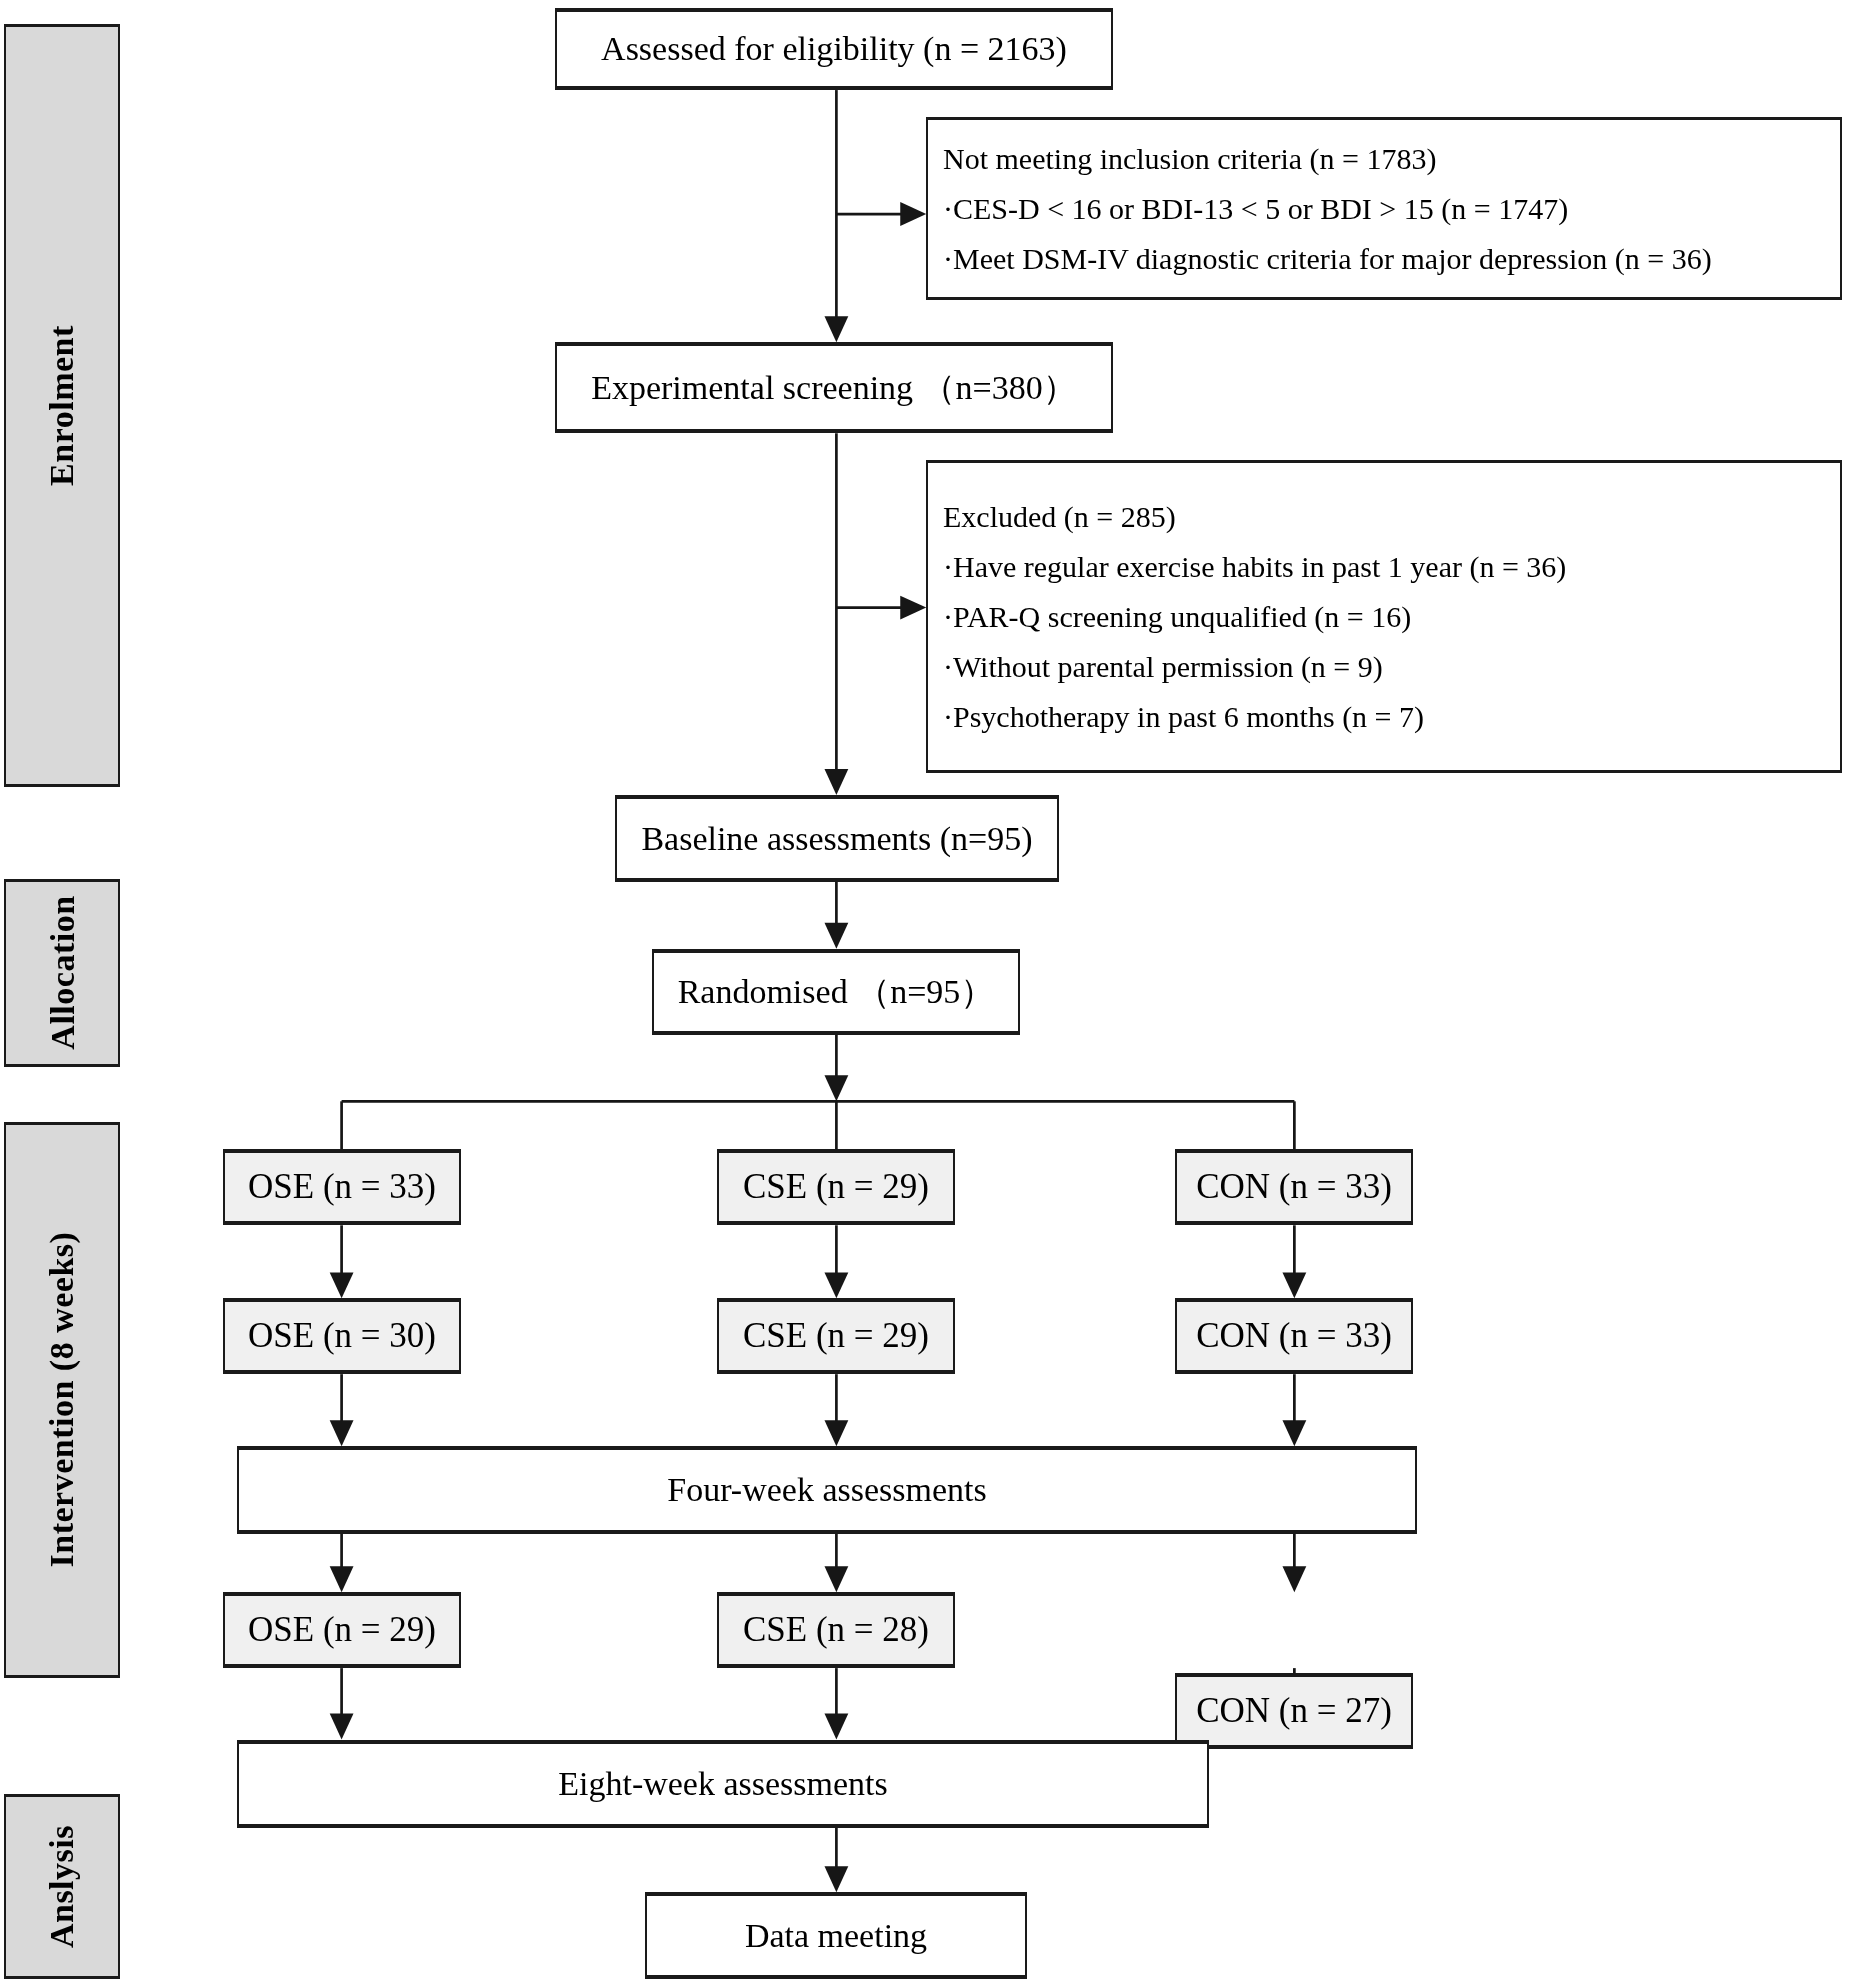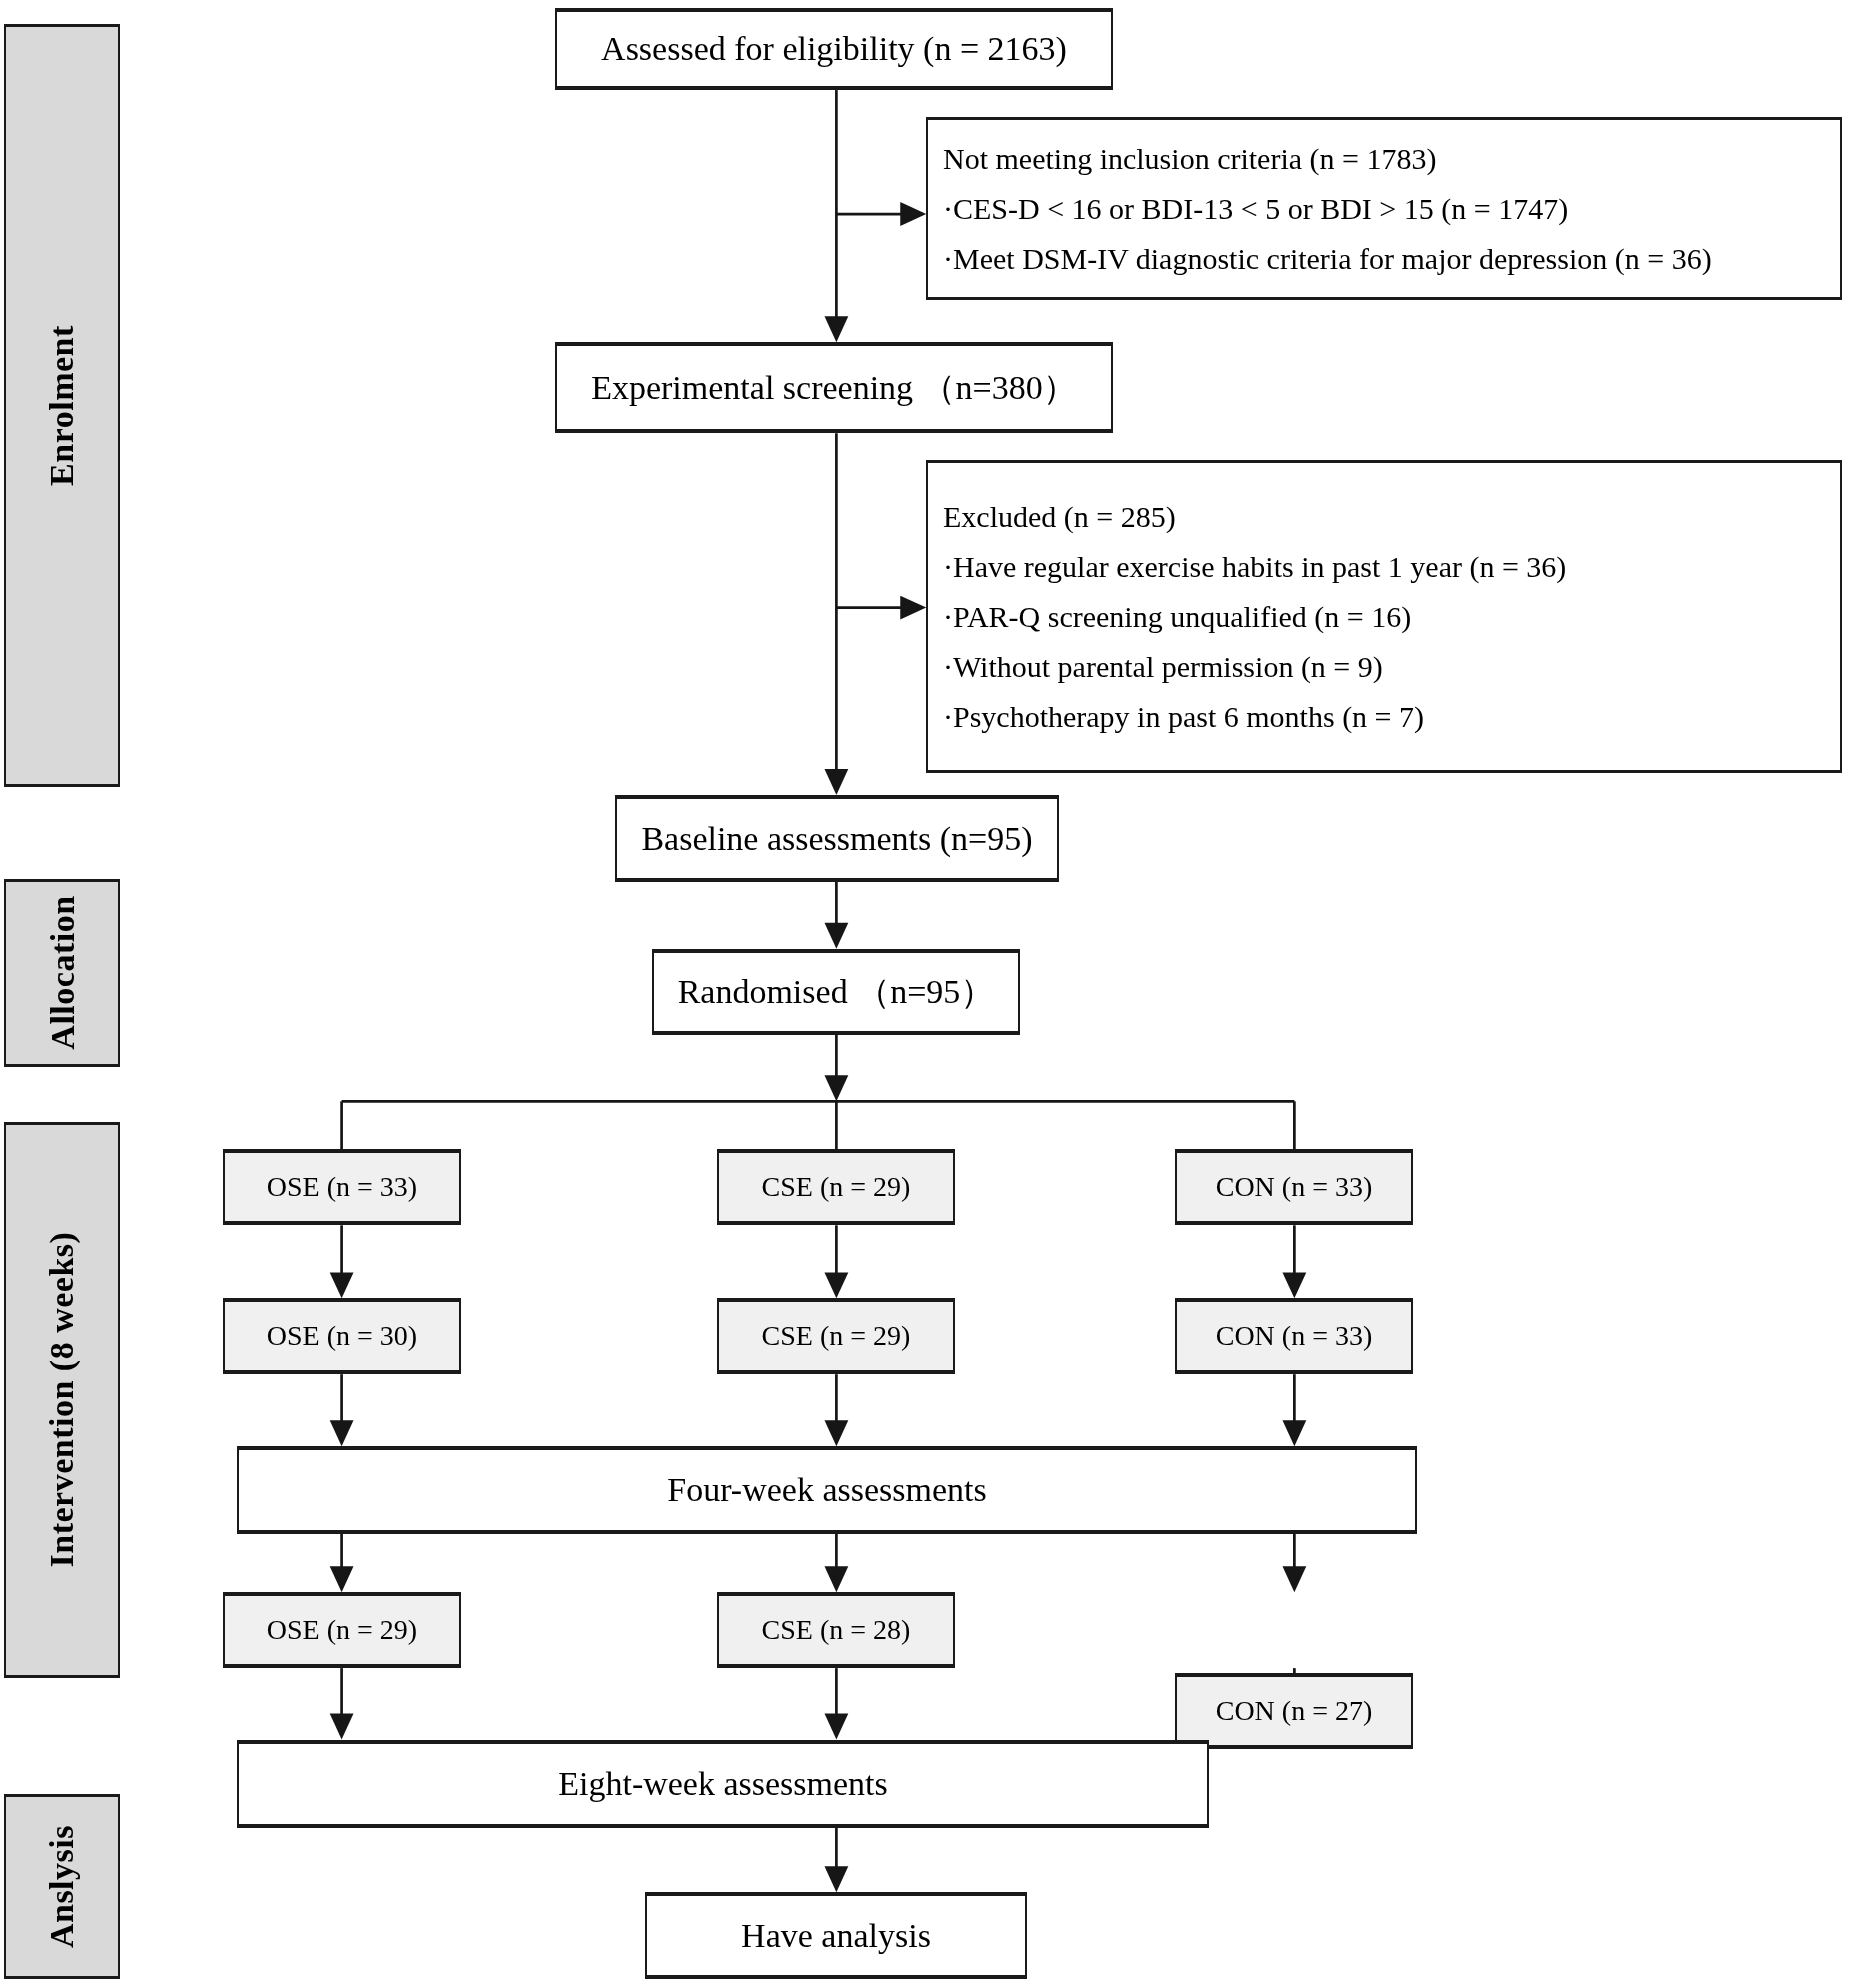--- a/index.html
+++ b/index.html
@@ -39,21 +39,21 @@
     align-items:flex-start;
     justify-content:center;
     text-align:left;
     padding:5.4px 10.8px 5.4px 15px;
     font-size:30px;
     border-width:3.2px 2.7px;
   }
   .note .ln{white-space:nowrap;line-height:50px;}
   .arm{
     background:var(--arm_box_fill);
-    font-size:28px;
+    font-size:35px;
   }
   .stage{
     background:var(--stage_label_fill);
     border-width:3.8px 2.7px;
     font-weight:bold;
     font-size:34px;
   }
   .stage .vtext{
     transform:rotate(-90deg);
     white-space:nowrap;
@@ -170,16 +170,16 @@
   <div class="box arm" style="left:1175px;top:1298px;width:238px;height:76px;">CON (n = 33)</div>
 
   <div class="box" style="left:237px;top:1446px;width:1180px;height:88px;">Four-week assessments</div>
 
   <div class="box arm" style="left:223px;top:1592px;width:238px;height:76px;">OSE (n = 29)</div>
   <div class="box arm" style="left:717px;top:1592px;width:238px;height:76px;">CSE (n = 28)</div>
   <div class="box arm" style="left:1175px;top:1673px;width:238px;height:76px;">CON (n = 27)</div>
 
   <div class="box" style="left:237px;top:1740px;width:972px;height:88px;">Eight-week assessments</div>
 
-  <div class="box" style="left:645px;top:1892px;width:382px;height:87px;">Have analysis</div>
+  <div class="box" style="left:645px;top:1892px;width:382px;height:87px;">Data meeting</div>
 
 </div>
 
 
 </body></html>

